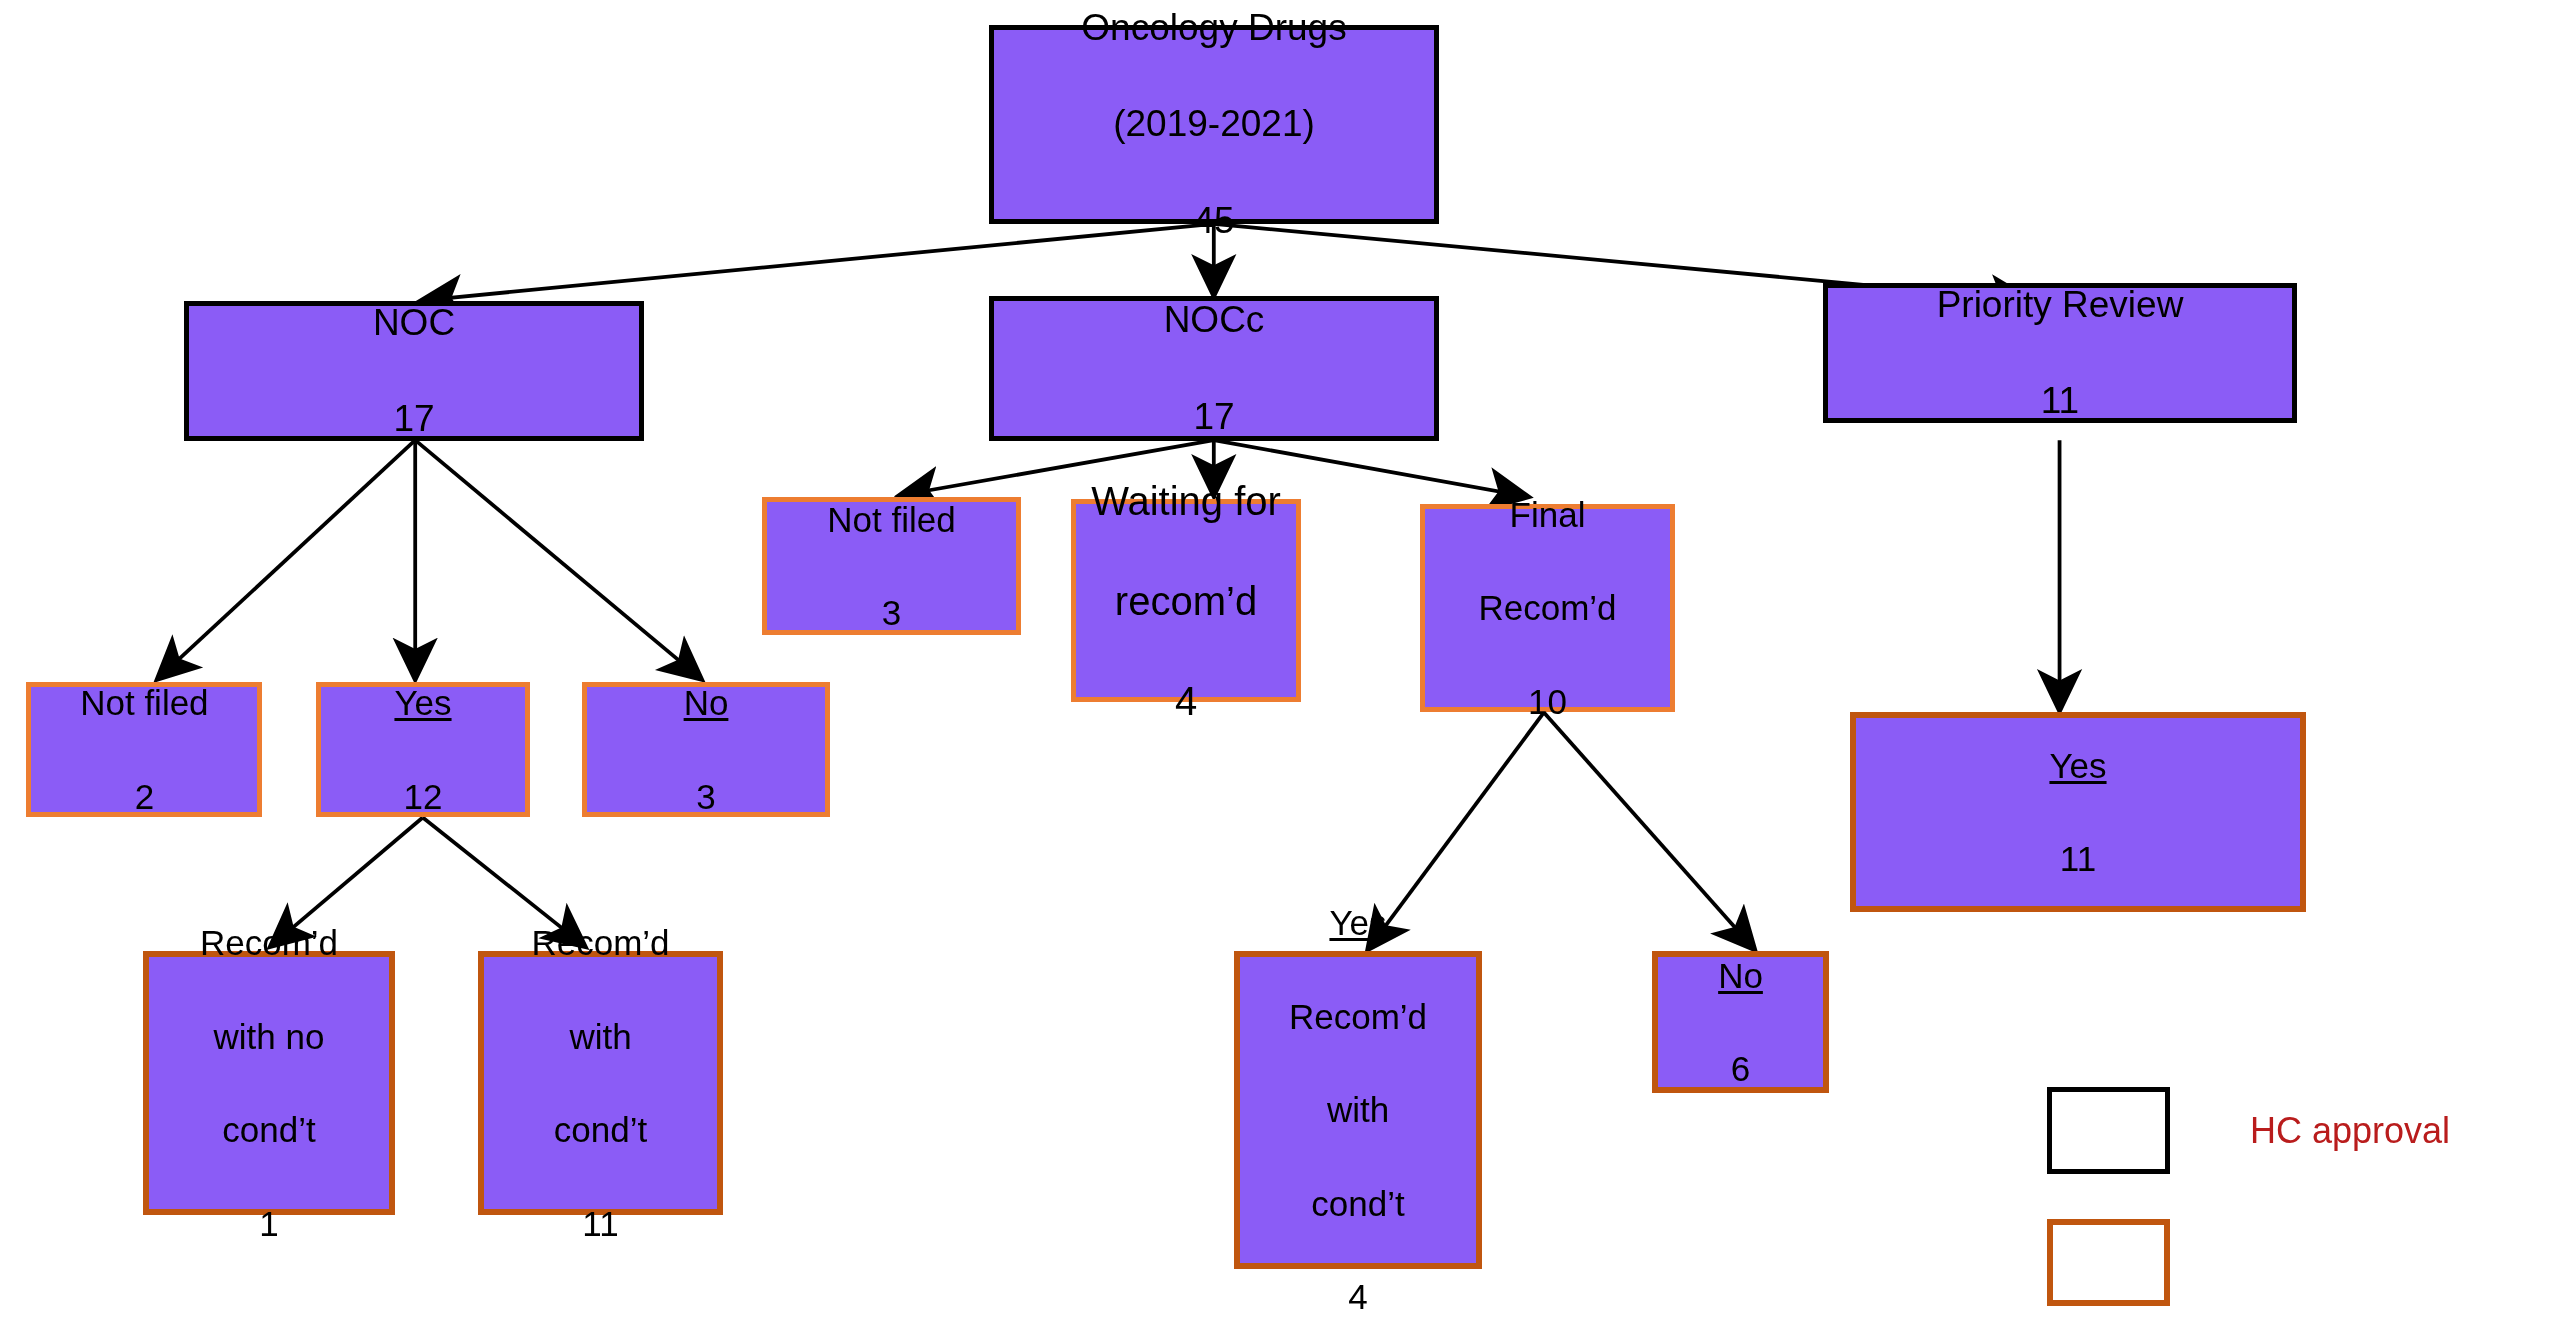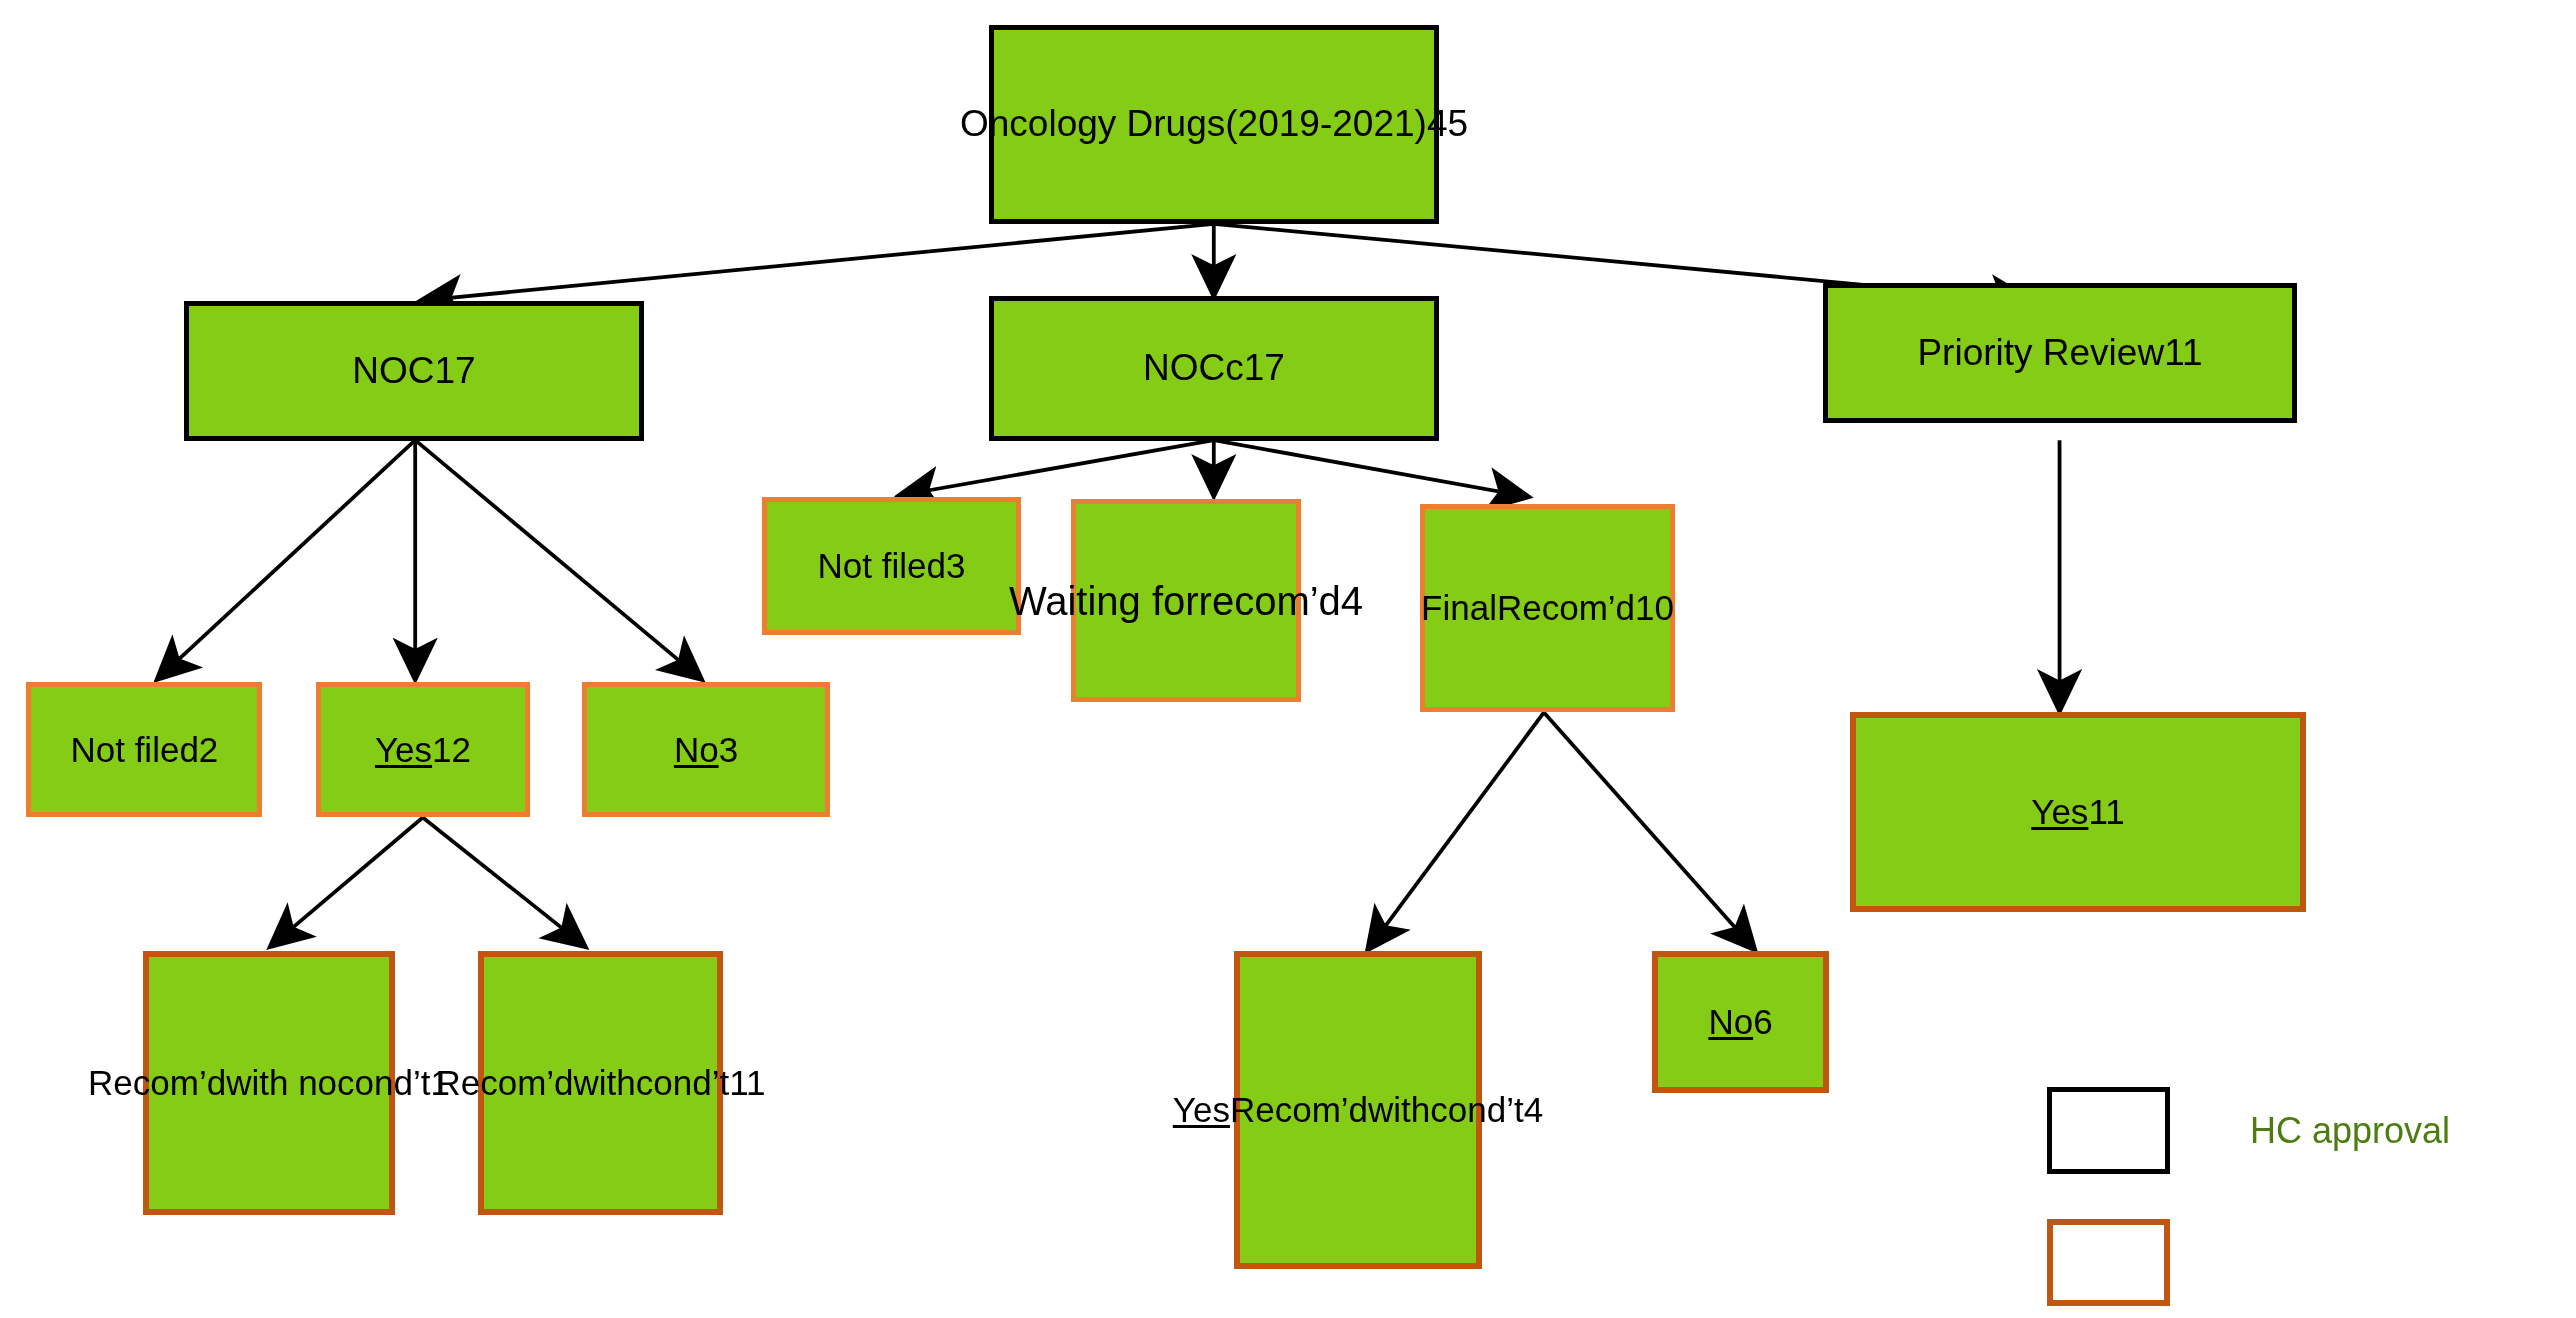--- a/index.html
+++ b/index.html
@@ -1,29 +1,29 @@
 <!DOCTYPE html>
 <html style="font-size:10px"><head>
 <meta charset="utf-8">
 <style>
   html,body{margin:0;padding:0;background:#ffffff;}
   body{width:2576px;height:1318px;overflow:hidden;
        font-family:"Liberation Sans","DejaVu Sans",sans-serif;}
   #stage{position:relative;width:2576px;height:1318px;background:#fff;}
   svg#edges{position:absolute;left:0;top:0;width:2576px;height:1318px;}
-  .node{position:absolute;box-sizing:border-box;background:#84cc16;
-        display:flex;flex-direction:row;align-items:center;
-        justify-content:center;text-align:center;color:#000;}
+  .node{position:absolute;box-sizing:border-box;background:#8b5cf6;
+        display:flex;flex-direction:column;align-items:center;
+        justify-content:center;text-align:center;color:#000;gap:48px;}
   .node .ln{display:block;line-height:1.30;white-space:nowrap;}
   .node .ln.u{text-decoration:underline;text-underline-offset:2.5px;}
   .hc{border:5.7px solid #000000;}
   .cadth-l{border:5.7px solid #ED7D31;}
   .cadth-d{border:6.3px solid #C0560F;}
   .legend-sw{position:absolute;box-sizing:border-box;background:#fff;}
-  .legend-label{position:absolute;color:#4d7c0f;white-space:nowrap;
+  .legend-label{position:absolute;color:#b91c1c;white-space:nowrap;
                 display:flex;align-items:center;}
 </style>
 </head>
 <body>
 
 <div id="stage">
 
   <svg id="edges" viewBox="0 0 4096 2096" xmlns="http://www.w3.org/2000/svg">
     <defs>
       <marker id="ah" markerWidth="13" markerHeight="13" refX="11" refY="6.5" orient="auto" markerUnits="strokeWidth">

